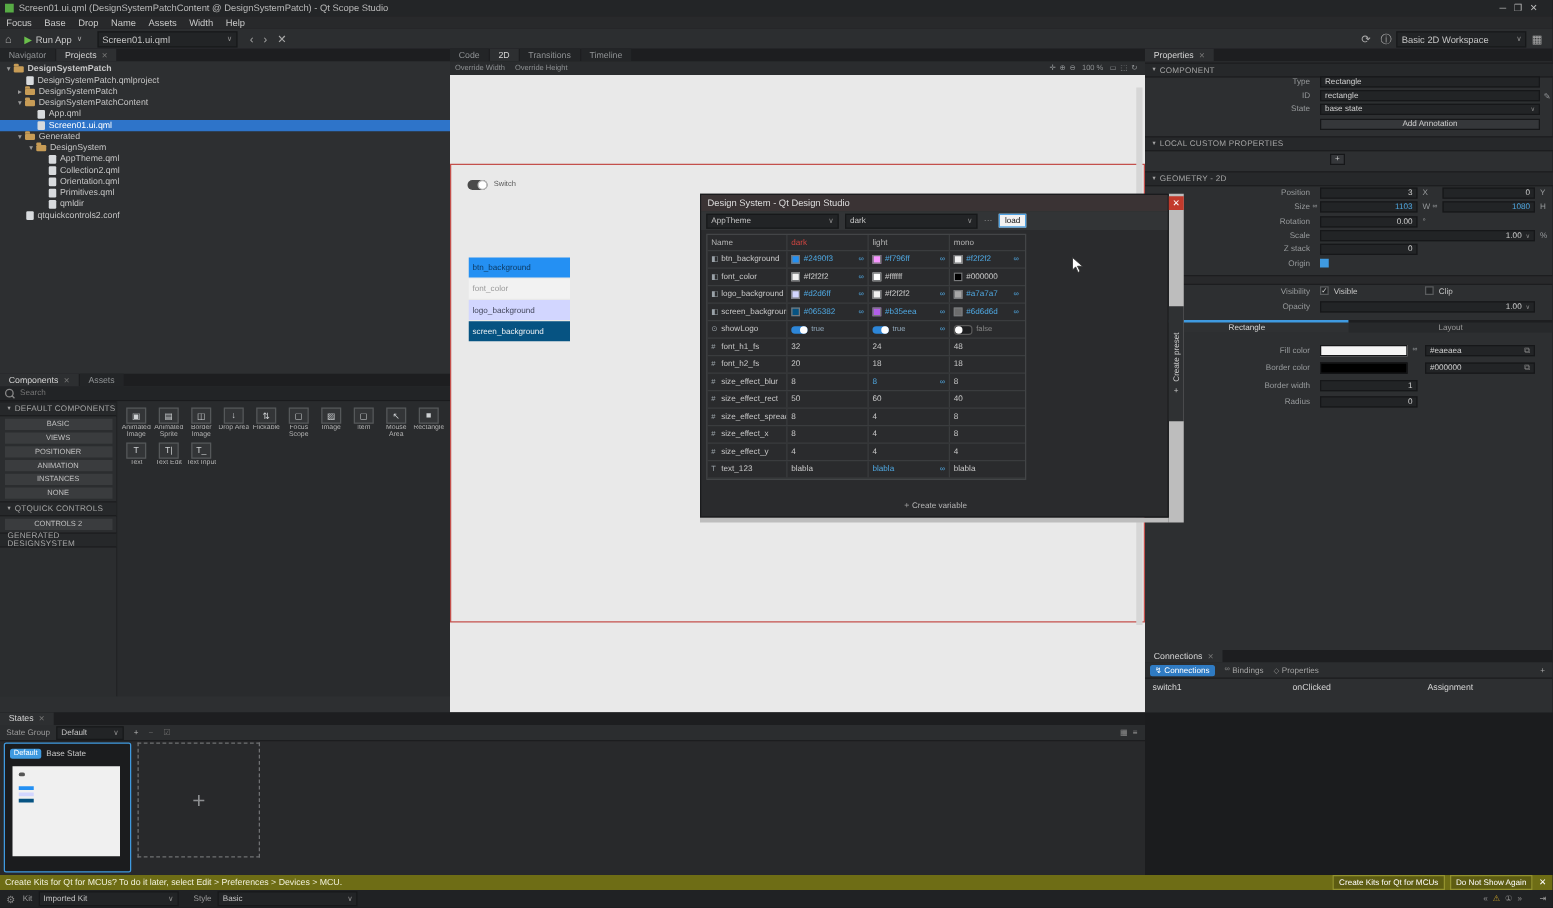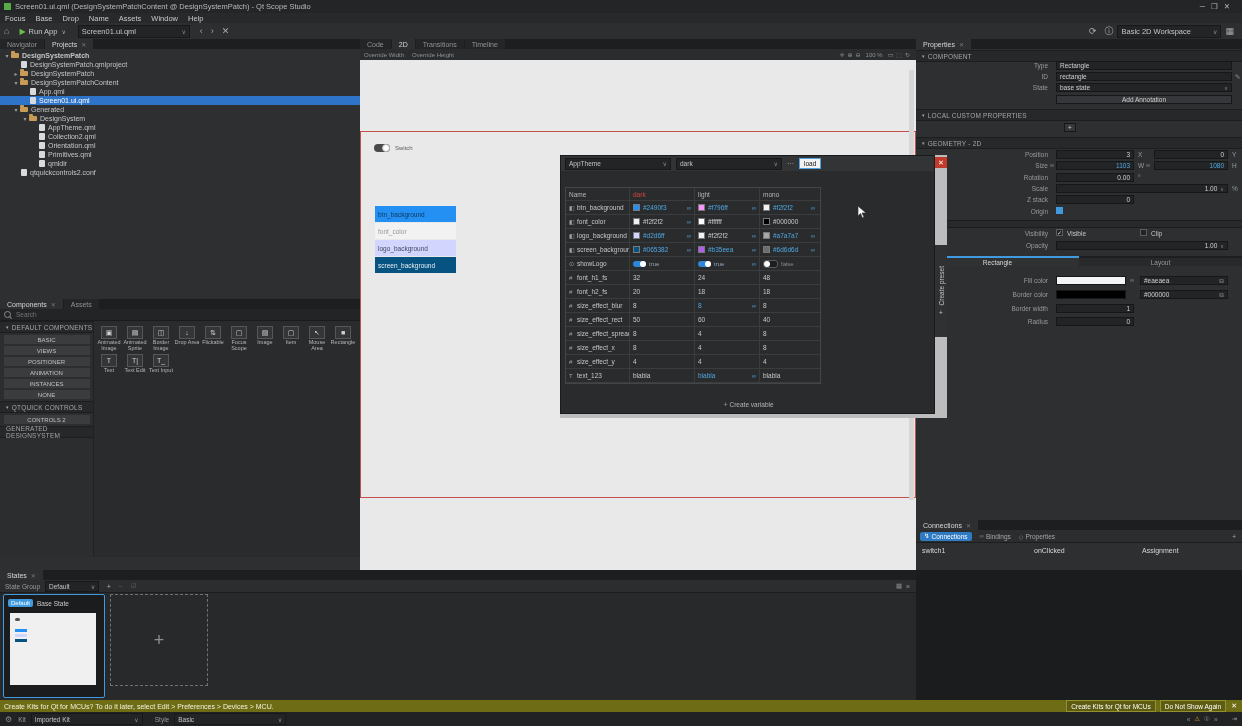--- a/index.html
+++ b/index.html
@@ -99,21 +99,21 @@
   <span style="margin-left:auto;margin-right:6px;color:#bbb;letter-spacing:6px;">
     <span>─</span><span>❐</span><span>✕</span>
   </span>
 </div>
 <div class="abs row" id="menubar">
     <span>Focus</span>
     <span>Base</span>
     <span>Drop</span>
     <span>Name</span>
     <span>Assets</span>
-    <span>Window</span>
+    <span>Width</span>
     <span>Help</span>
   </div>
 <div class="abs row" id="toolbar">
   <span class="tbicon">⌂</span>
   <span style="color:#6abf4b;font-size:8px;margin-left:6px;">▶</span>
   <span style="margin-left:3px;">Run App</span>
   <span class="tbicon" style="font-size:6px">∨</span>
   <div class="combo" style="width:104px;margin-left:8px;">
     <span>Screen01.ui.qml</span>
       <span class="chev">∨</span>
@@ -537,20 +537,23 @@
       <span style="position:absolute;left:5px;top:26px;width:12px;height:3px;background:#065382;display:block;"></span>
     </div>
   </div>
   <div id="state-add">+</div>
 </div>
 
 <div class="abs" id="dialog">
   <div id="dlg-frame-r"></div>
     <div id="dlg-frame-b"></div>
   <div id="dlg-main">
+    <div id="dlg-title">
+        <span>Design System - Qt Design Studio</span>
+      </div>
     <div id="dlg-toolbar">
       <div class="combo" style="width:98px;height:10px;font-size:6.5px;">
           <span>AppTheme</span>
           <span class="chev">∨</span>
         </div>
       <div class="combo" style="width:98px;height:10px;font-size:6.5px;">
           <span>dark</span>
           <span class="chev">∨</span>
         </div>
       <span style="color:#aaa;font-size:7px;">···</span>

